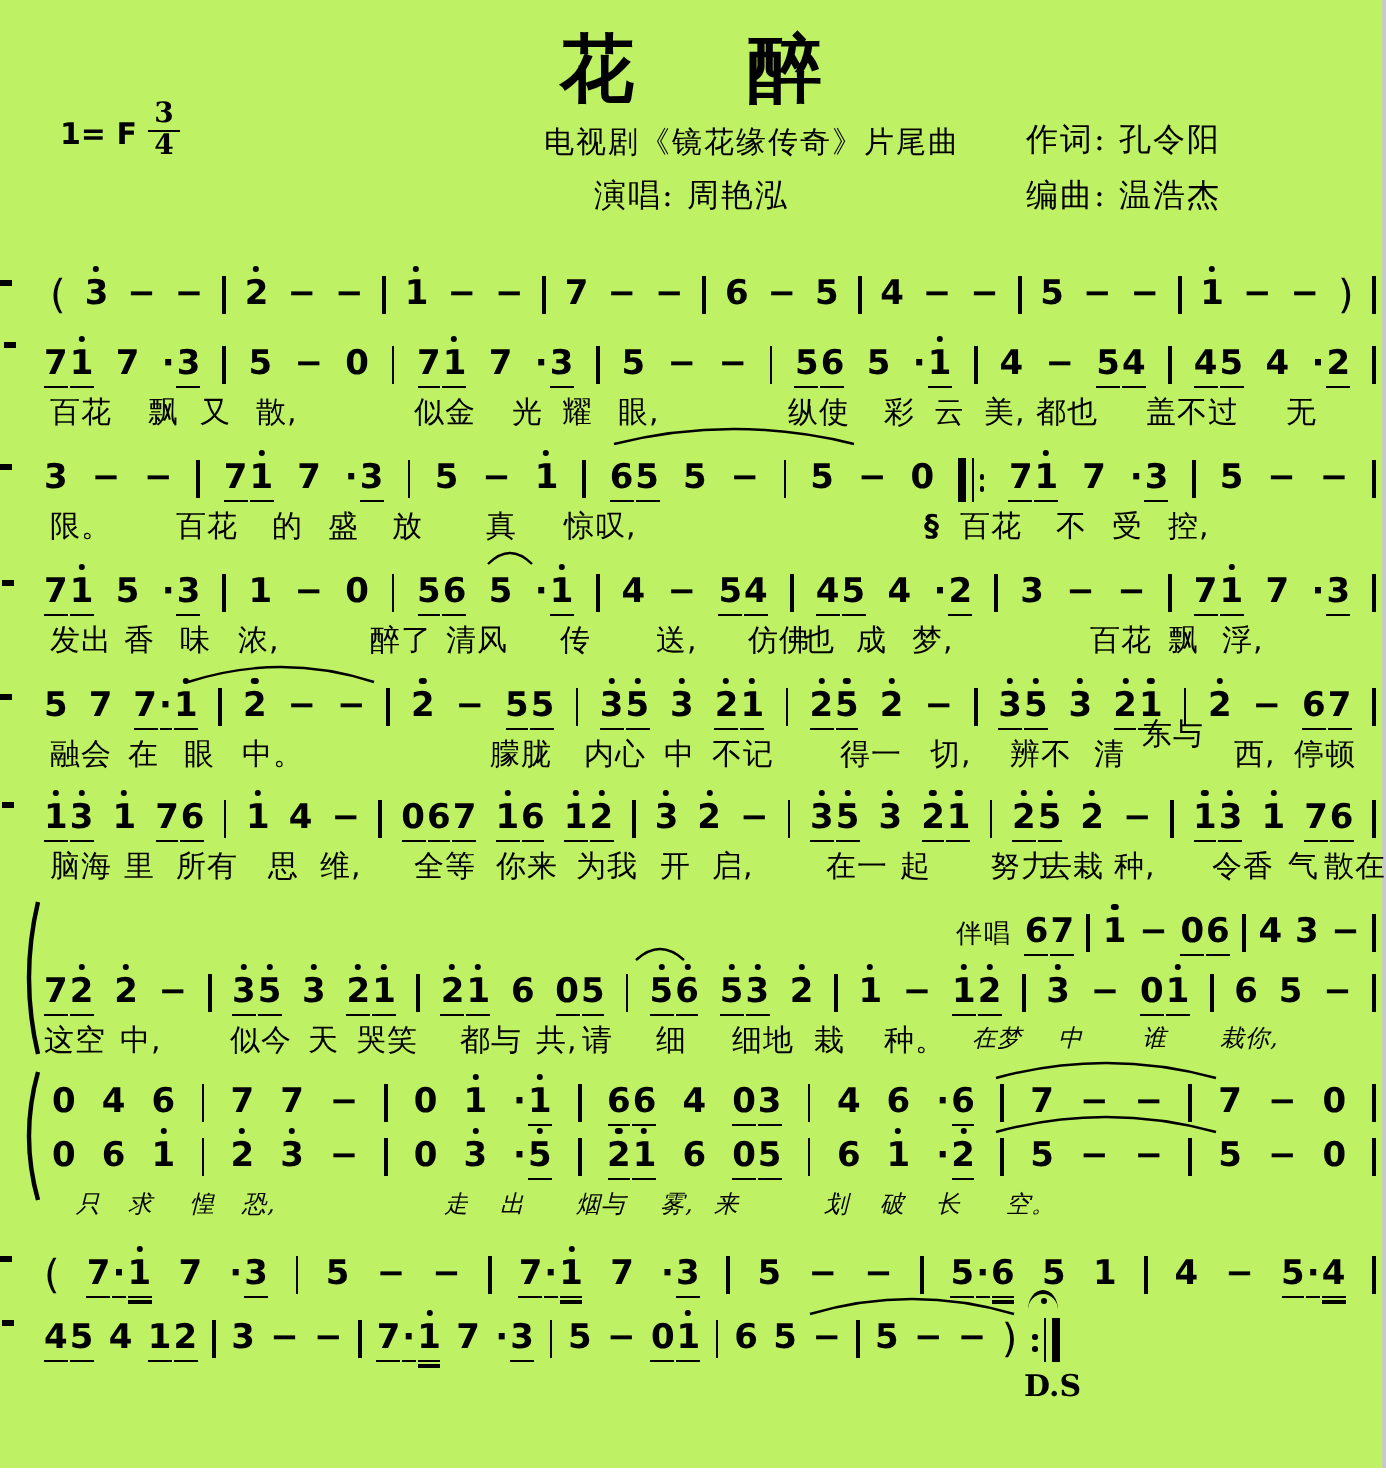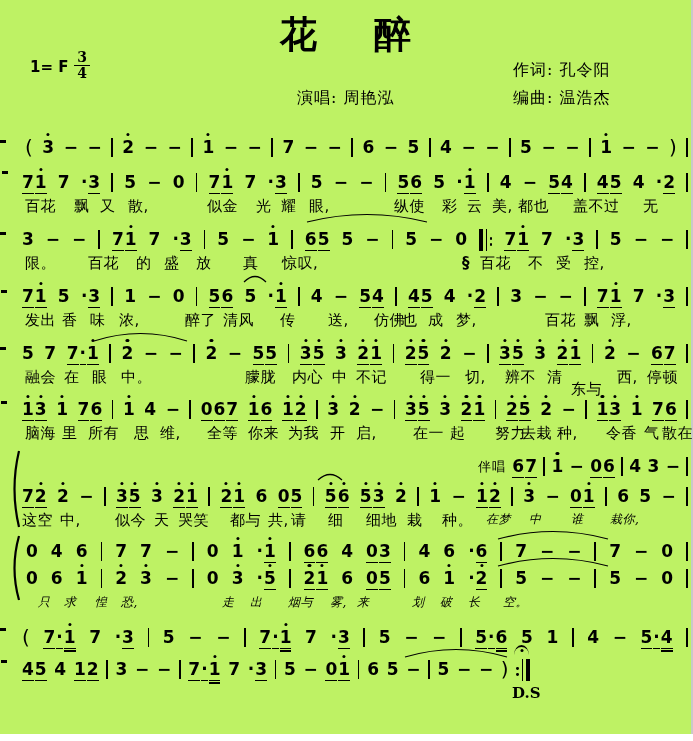--- a/index.html
+++ b/index.html
@@ -64,20 +64,21 @@
   <div class="edge"></div>
 
   <h1 class="title">花 醉</h1>
 
   <div class="keysig">1= F</div>
   <div class="meter">
     <span class="num">3</span>
     <span class="den">4</span>
   </div>
 
+  <div class="subtitle">电视剧《镜花缘传奇》片尾曲</div>
   <div class="singer">演唱: 周艳泓</div>
   <div class="credit c1">作词: 孔令阳</div>
   <div class="credit c2">编曲: 温浩杰</div>
 
   <div id="score">
       <div class="line" style="top: 136px; left: 25px;">
         <span class="tk par">(</span>
         <span class="tk h">3</span>
         <span class="tk">−</span>
         <span class="tk">−</span>
@@ -380,21 +381,21 @@
       <span class="lyr" style="left: 92px; top: 368px;">眼</span>
       <span class="lyr" style="left: 121px; top: 368px;">中。</span>
       <span class="lyr" style="left: 245px; top: 368px;">朦胧</span>
       <span class="lyr" style="left: 292px; top: 368px;">内心</span>
       <span class="lyr" style="left: 332px; top: 368px;">中</span>
       <span class="lyr" style="left: 356px; top: 368px;">不记</span>
       <span class="lyr" style="left: 420px; top: 368px;">得一</span>
       <span class="lyr" style="left: 465px; top: 368px;">切,</span>
       <span class="lyr" style="left: 505px; top: 368px;">辨不</span>
       <span class="lyr" style="left: 547px; top: 368px;">清</span>
-      <span class="lyr" style="left: 571px; top: 380px;">东与</span>
+      <span class="lyr" style="left: 571px; top: 358px;">东与</span>
       <span class="lyr" style="left: 617px; top: 368px;">西,</span>
       <span class="lyr" style="left: 647px; top: 368px;">停顿</span>
       <div class="line" style="top: 398px;">
         <span class="grp">
           <span class="tk u1 h">1</span>
           <span class="tk u1 h">3</span>
         </span>
         <span class="tk h">1</span>
         <span class="grp">
           <span class="tk u1">7</span>

